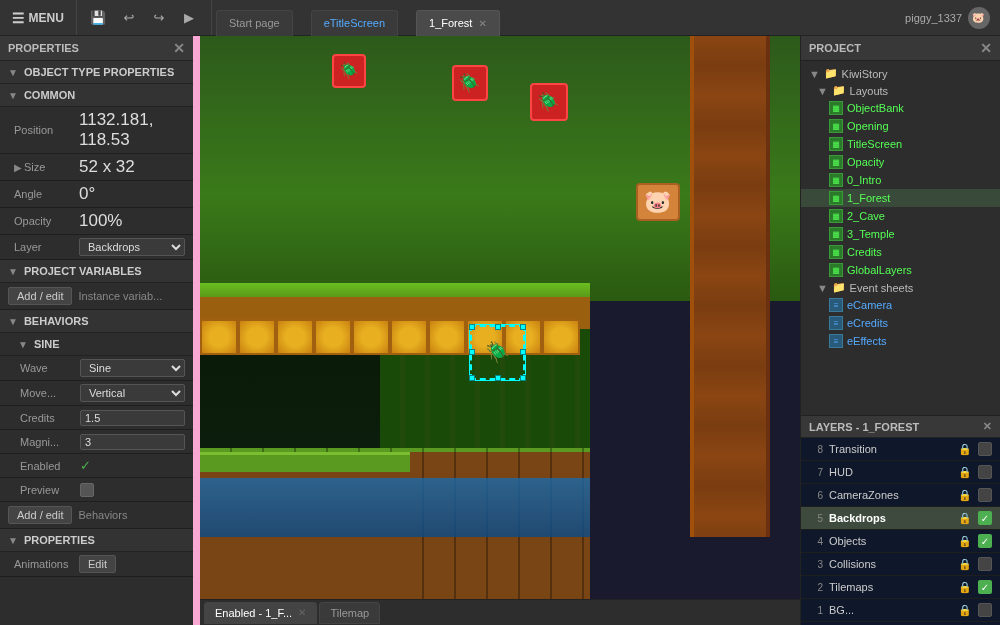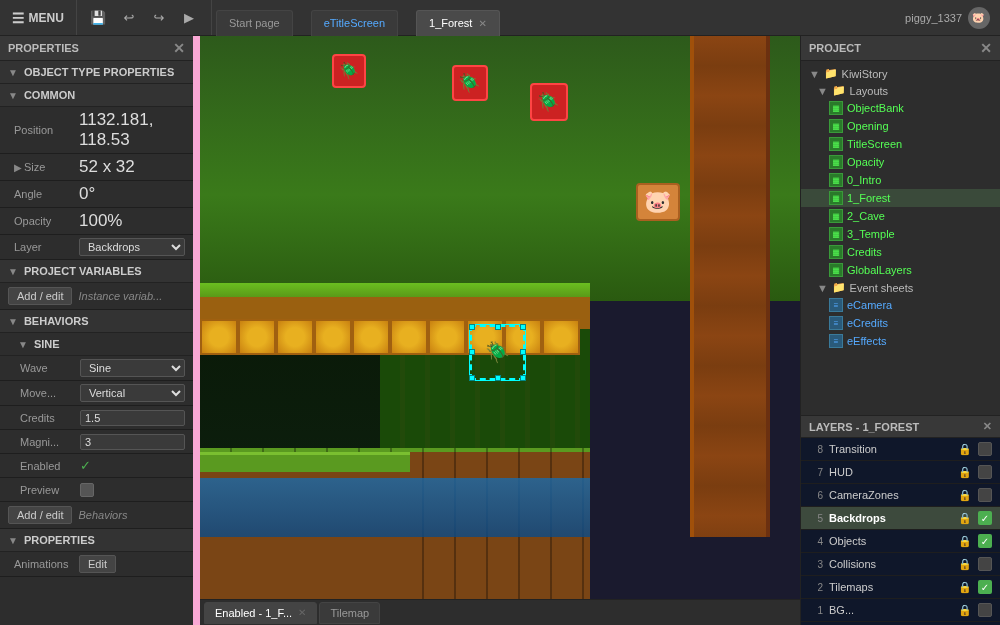--- a/index.html
+++ b/index.html
@@ -105,21 +105,21 @@
     }
 
     .add-edit-row {
       display: flex; align-items: center; padding: 4px 8px; gap: 6px;
       border-bottom: 1px solid #1e1e1e;
     }
     .small-btn {
       background: #444; border: 1px solid #555; color: #ccc;
       font-size: 11px; padding: 2px 8px; border-radius: 2px; cursor: pointer;
     }
-    .inst-var-label { color: #888; font-size: 11px; font-style: italic; }
+    .inst-var-label { color: #888; font-size: 11px; }
     .sub-prop-row {
       display: flex; align-items: center; padding: 3px 8px 3px 20px;
       border-bottom: 1px solid #1e1e1e; min-height: 24px;
     }
     .sub-prop-label { width: 60px; color: #999; font-size: 11px; flex-shrink: 0; }
 
     .check-icon { color: #4CAF50; font-size: 13px; }
     .check-box {
       width: 14px; height: 14px; background: #555; border: 1px solid #666;
       border-radius: 2px; display: inline-flex; align-items: center; justify-content: center;

